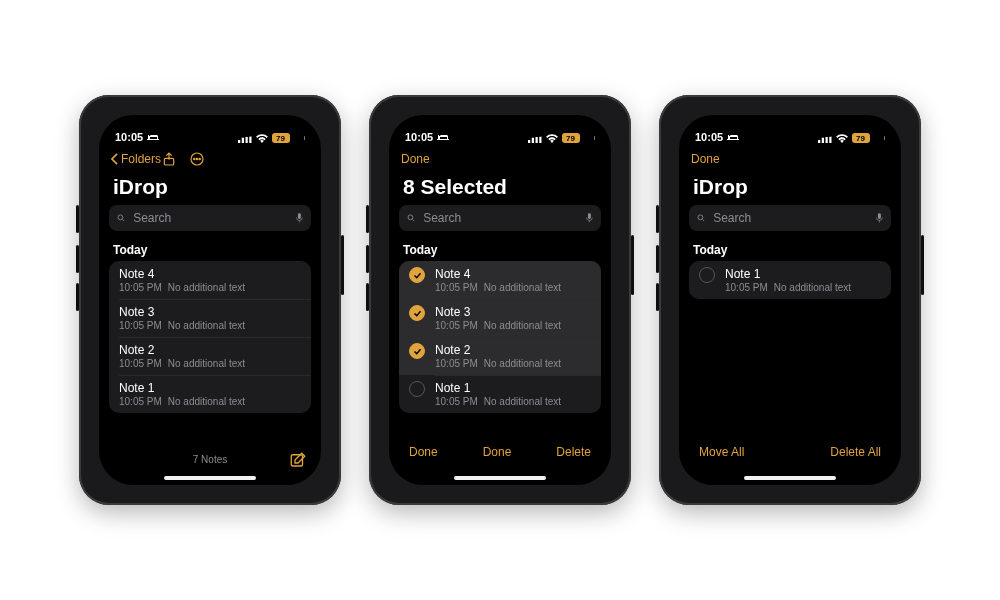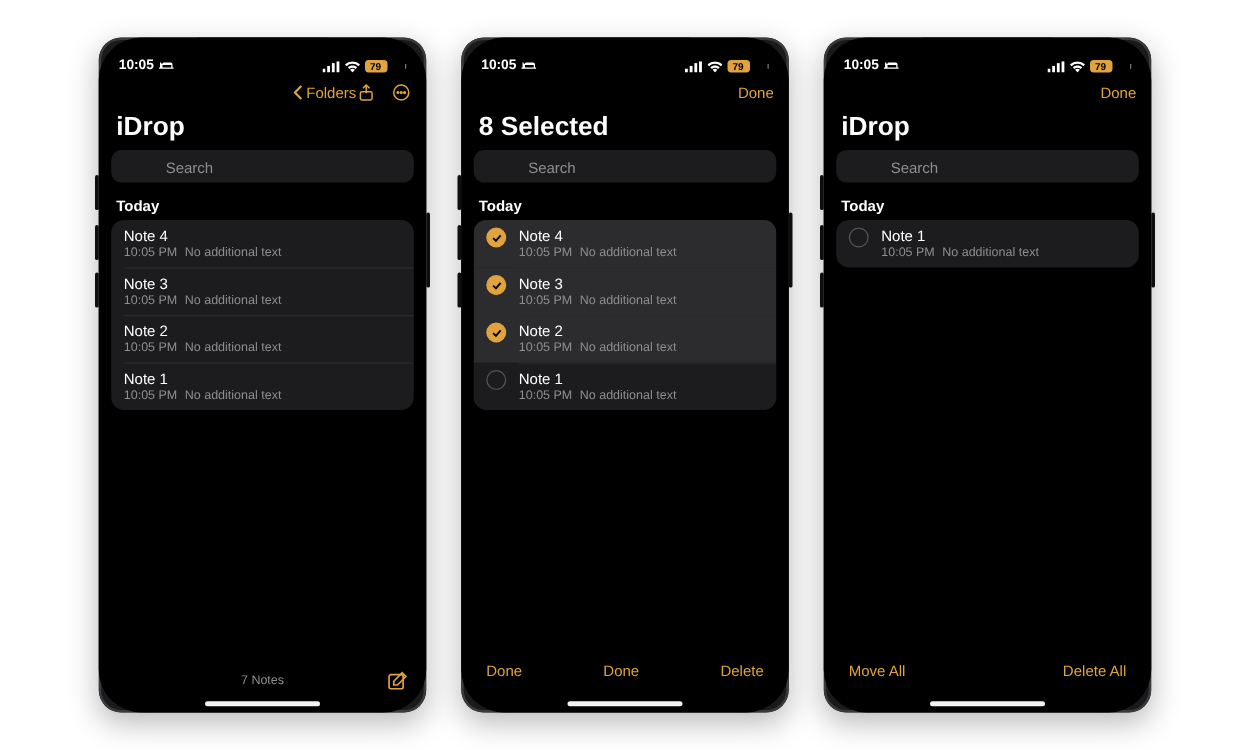--- a/index.html
+++ b/index.html
@@ -24,24 +24,24 @@
     height: 600px;
     display: flex;
     gap: 28px;
     align-items: center;
     justify-content: center;
   }
 
   
   .phone {
     width: 262px;
-    height: 540px;
+    height: 410px;
     background: var(--phone-body);
-    border-radius: 18px;
-    padding: 0;
+    border-radius: 30px;
+    padding: 20px;
     position: relative;
     box-shadow:
       inset 0 0 0 2px var(--phone-edge),
       0 8px 24px rgba(0,0,0,0.28);
   }
   .phone::before, .phone::after {
     content: "";
     position: absolute;
     background: #0e0e0f;
     border-radius: 2px;
@@ -108,21 +108,21 @@
     position:relative;
   }
   .battery-cap { width:1.5px; height:4px; background:#777; border-radius:1px;}
 
   
   .nav {
     height: 28px;
     padding: 0 12px;
     display:flex;
     align-items:center;
-    justify-content:flex-end;
+    justify-content:flex-start;
     font-size: 12px;
     color: var(--accent);
   }
   .nav .back { display:flex; align-items:center; gap:3px;}
   .nav .right-icons { display:flex; gap:12px; align-items:center;}
   .chevron-left { width:7px; height:12px; }
   .share-icon, .ellipsis-icon { width:16px; height:16px; stroke:var(--accent); }
 
   .big-title {
     font-size: 21px;
@@ -135,21 +135,20 @@
     margin: 0 10px 8px;
     height: 26px;
     background: var(--search-bg);
     border-radius: 8px;
     display:flex;
     align-items:center;
     padding: 0 8px;
     gap:6px;
     color: var(--text-secondary);
     font-size: 12px;
-    flex-direction: column;
   }
   .search input {
     flex:1; background:transparent; border:0; outline:0;
     color: var(--text-primary); font-size:12px;
   }
   .search input::placeholder { color: var(--text-secondary); }
   .mag-icon { width:12px; height:12px; }
   .mic-icon { width:10px; height:14px; }
 
   .section-head {

